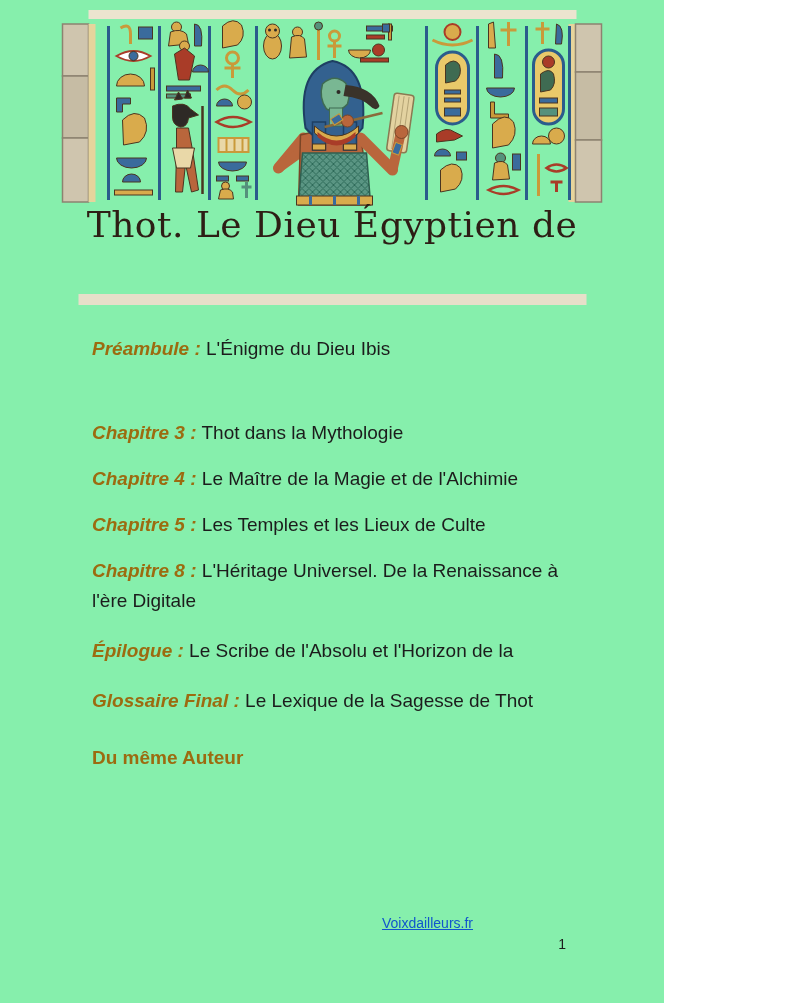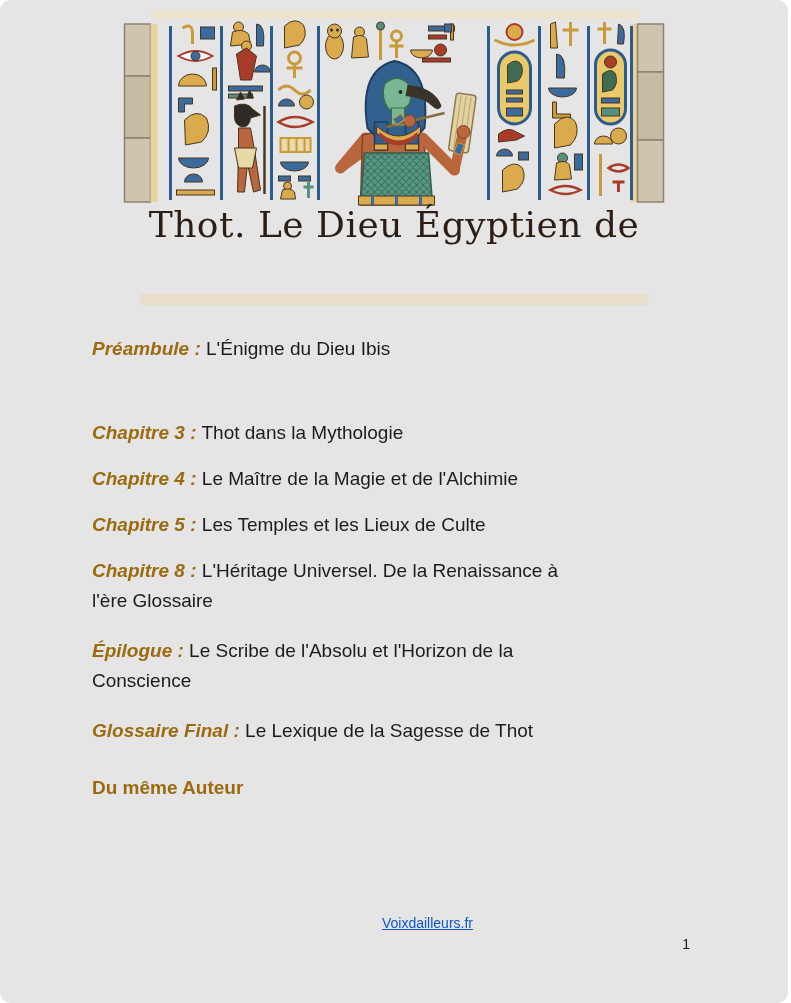--- a/index.html
+++ b/index.html
@@ -1,18 +1,18 @@
 <!DOCTYPE html>
 <html><head>
 <meta charset="utf-8">
 <style>
   html,body{margin:0;padding:0;background:#fff;}
   .page{
-    position:relative;width:788px;height:1003px;background:#e5e5e5;
-    font-family:"Liberation Sans",sans-serif;overflow:hidden;border-radius:11px;
+    position:relative;width:664px;height:1003px;background:#86efac;
+    font-family:"Liberation Sans",sans-serif;overflow:hidden;
   }
   
   .artwork{position:absolute;top:10px;left:50%;transform:translateX(-50%);
     width:543px;height:300px;}
   .artwork svg{position:absolute;top:0;left:0;}
   .art-title{
     position:absolute;top:193px;left:0;width:543px;text-align:center;
     font-family:"DejaVu Serif",serif;font-size:36px;line-height:43px;
     color:#2d1e15;letter-spacing:.5px;white-space:nowrap;
   }
@@ -254,26 +254,25 @@
       
     </p>
     <p class="entry">
       <span class="lbl">Chapitre 5 :</span>
       <span class="ttl">Les Temples et les Lieux de Culte</span>
       
     </p>
     <p class="entry sp20">
       <span class="lbl">Chapitre 8 :</span>
       <span class="ttl">L'Héritage Universel. De la Renaissance à</span>
-      <span class="l2">l'ère Glossaire</span>
+      <span class="l2">l'ère Digitale</span>
     </p>
     <p class="entry sp20">
       <span class="lbl">Épilogue :</span>
       <span class="ttl">Le Scribe de l'Absolu et l'Horizon de la</span>
-      <span class="l2">Conscience</span>
     </p>
     <p class="entry">
       <span class="lbl">Glossaire Final :</span>
       <span class="ttl">Le Lexique de la Sagesse de Thot</span>
       
     </p>
     <p class="author">Du même Auteur</p>
   </div>
 
   <div class="footer-link-wrap">

